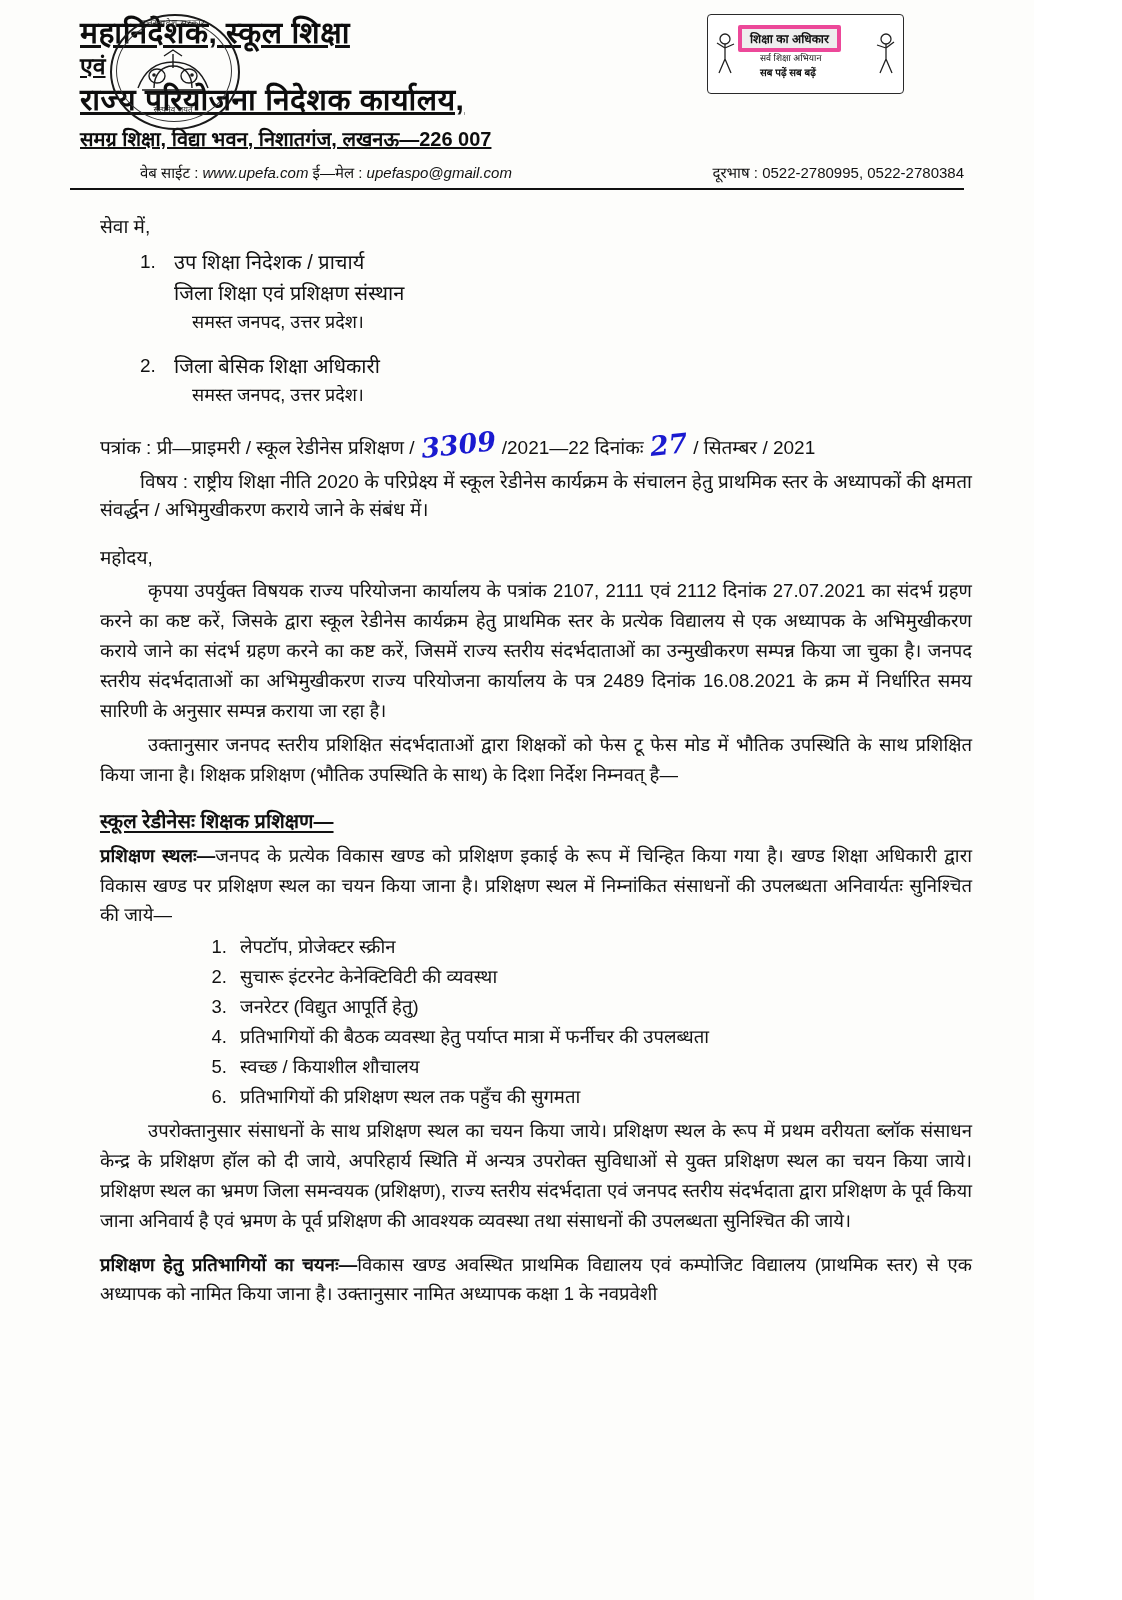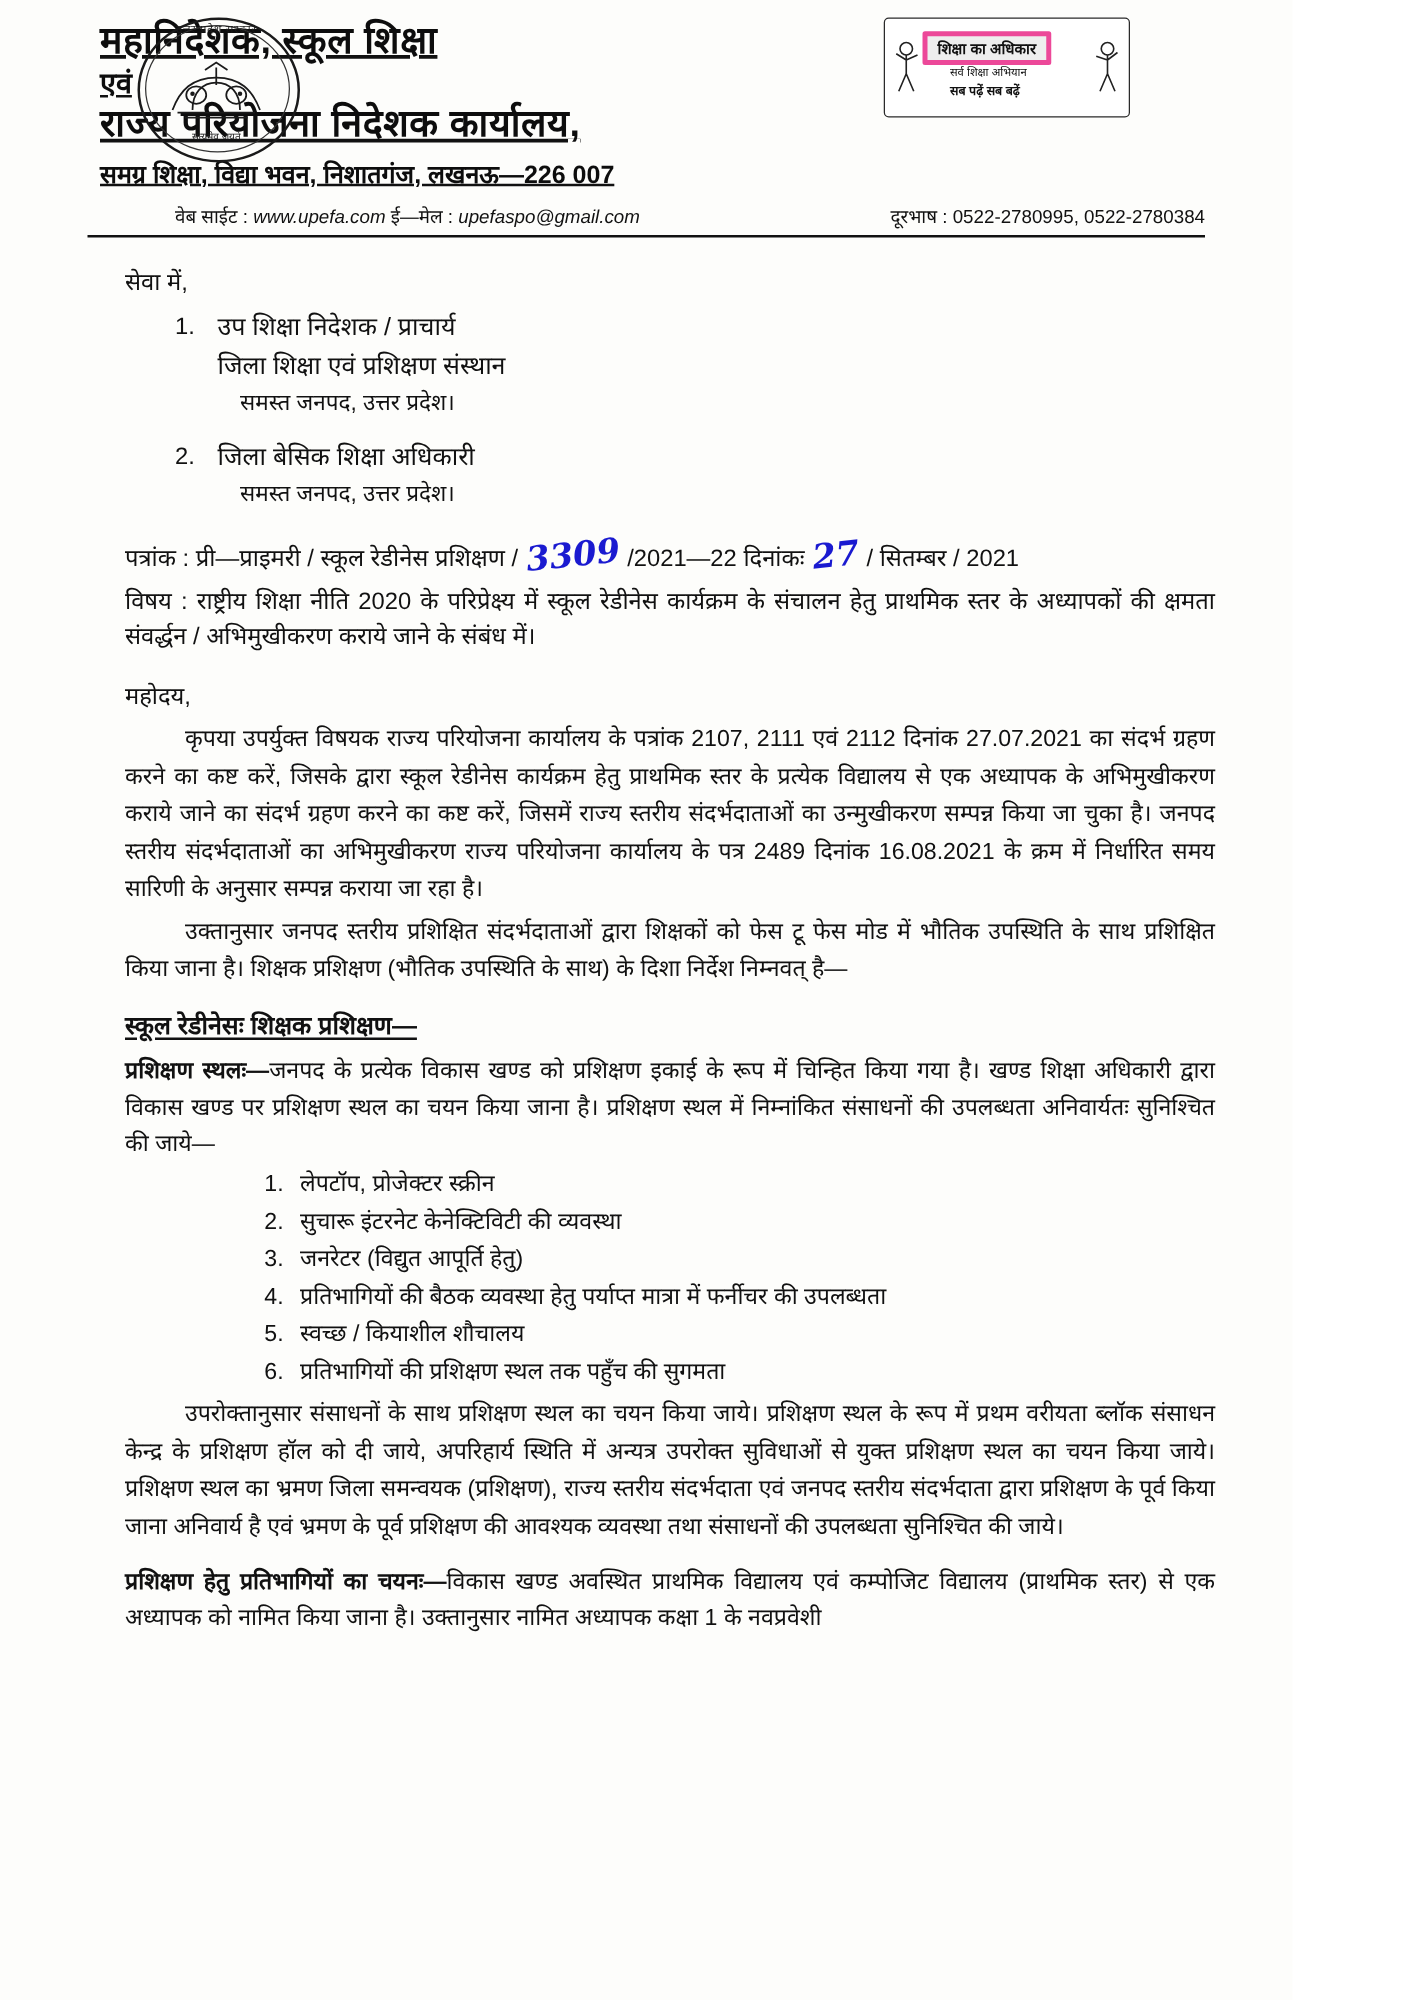--- a/index.html
+++ b/index.html
@@ -221,21 +221,21 @@
     transform: rotate(-6deg);
     display: inline-block;
     padding: 0 6px;
   }
   .vishay {
     margin-top: 2px;
     font-size: 19px;
     line-height: 1.5;
     text-align: justify;
   }
-  .vishay .label { font-weight: 400; }
+  .vishay .label { font-weight: 400; margin-left: 40px; }
 
   .mahoday { margin-top: 18px; font-size: 19px; }
   p.para {
     margin: 4px 0 0 0;
     text-align: justify;
     text-indent: 48px;
     font-size: 18.5px;
     line-height: 1.62;
   }
   .sec-title {

